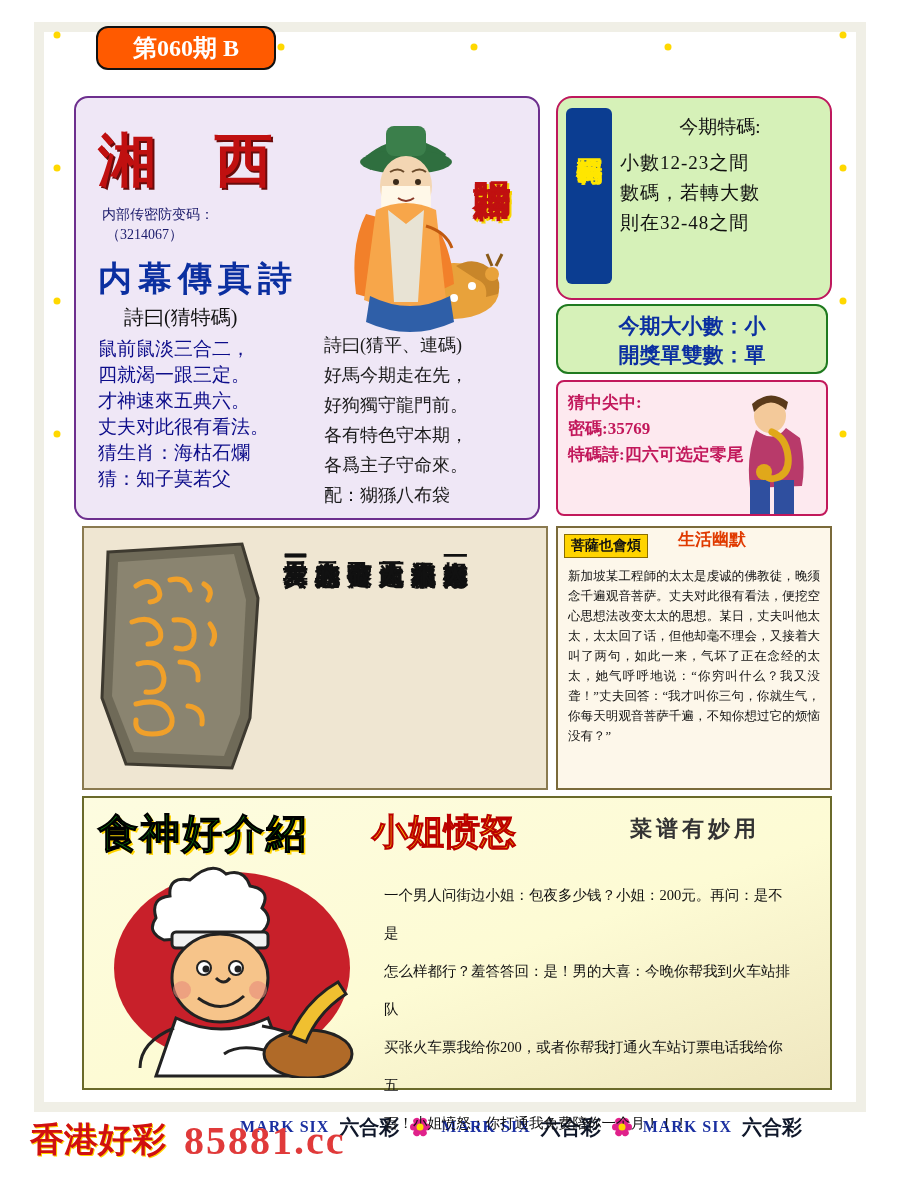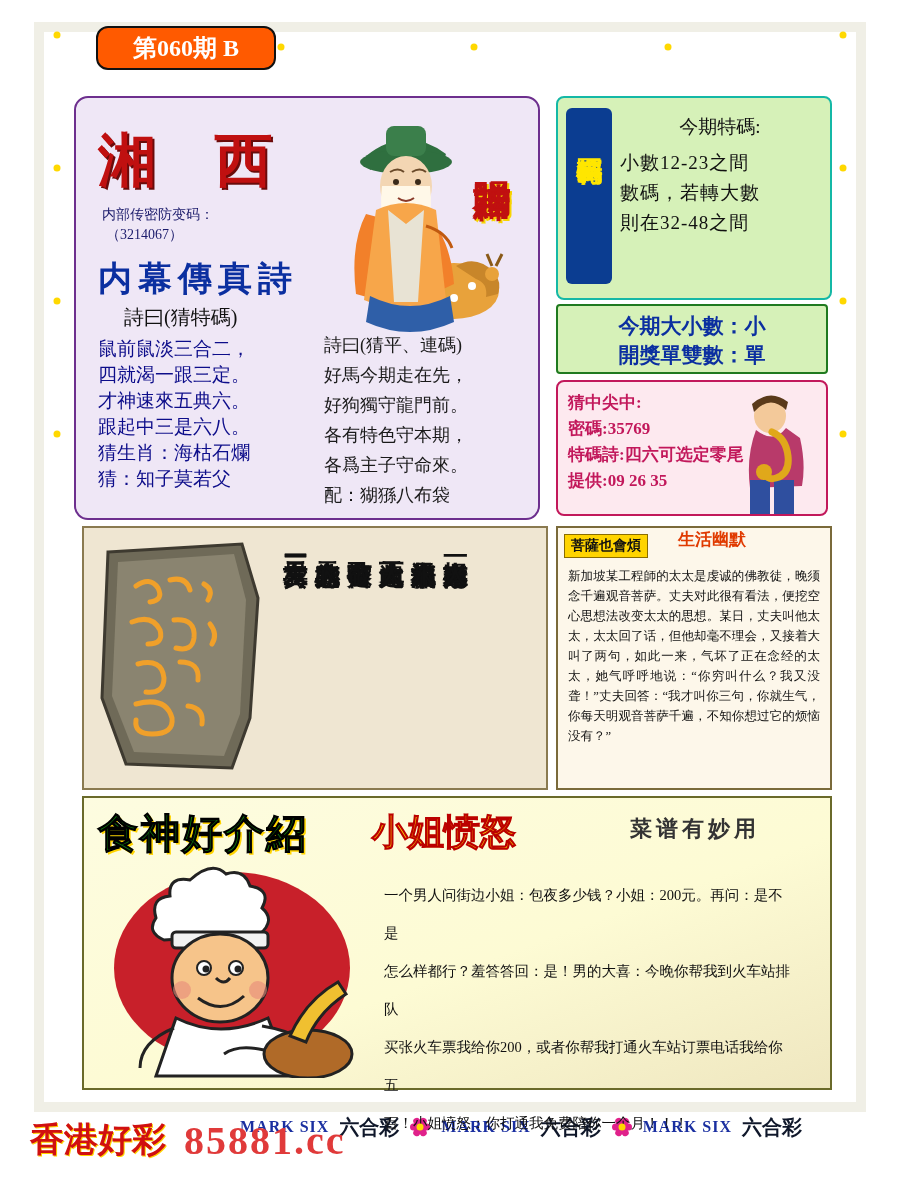--- a/index.html
+++ b/index.html
@@ -83,35 +83,35 @@
     font-size:38px;font-weight:bold;color:#c01010;text-align:center;
     font-family:"Liberation Serif",serif;line-height:44px;
     text-shadow:2px 2px 0 #f7d400;
   }
   
   .immortal{position:absolute;left:230px;top:8px;width:200px;height:230px;}
 
   
   .p2{
     position:absolute;left:484px;top:18px;width:272px;height:200px;
-    background:#d6f1b8;border:2px solid #14b8a6;border-radius:8px;
+    background:#d6f1b8;border:2px solid #be185d;border-radius:16px;
   }
   .p2 .label{
     position:absolute;left:8px;top:10px;width:46px;height:176px;
     background:#0b3d91;color:#ffe600;border-radius:6px;
     font-size:26px;font-weight:bold;text-align:center;line-height:44px;
     font-family:"Liberation Serif",serif;
   }
   .p2 .body{position:absolute;left:62px;top:16px;right:10px;font-family:"Liberation Serif",serif;}
   .p2 .body .h{font-size:19px;text-align:center;color:#111;margin-bottom:8px;}
   .p2 .body .l{font-size:19px;color:#111;line-height:30px;letter-spacing:1px;}
 
   .p3{
     position:absolute;left:484px;top:226px;width:272px;height:70px;
-    background:#d6f1b8;border:2px solid #1f7a1f;border-radius:4px;
+    background:#d6f1b8;border:2px solid #1f7a1f;border-radius:12px;
     padding-top:6px;box-sizing:border-box;
   }
   .p3 div{font-size:21px;font-weight:bold;color:#0b2fa0;text-align:center;line-height:29px;font-family:"Liberation Serif",serif;}
 
   .p4{
     position:absolute;left:484px;top:302px;width:272px;height:136px;
     background:#fde9ef;border:2px solid #c2185b;border-radius:8px;
     padding:8px 10px;box-sizing:border-box;
   }
   .p4 div{font-size:17px;color:#c2185b;font-weight:bold;line-height:26px;font-family:"Liberation Serif",serif;}
@@ -301,21 +301,21 @@
       <div class="title-xiangxi">湘 西</div>
       <div class="sub1">内部传密防变码：</div>
       <div class="sub2">（3214067）</div>
       <div class="neimu">内幕傳真詩</div>
       <div class="shiyue">詩曰(猜特碼)</div>
 
       <div class="leftpoem">
         <div>鼠前鼠淡三合二，</div>
         <div>四就渴一跟三定。</div>
         <div>才神速來五典六。</div>
-        <div>跟起中三是六八。</div>
+        <div>丈夫对此很有看法。</div>
         <div>猜生肖：海枯石爛</div>
         <div>猜：知子莫若父</div>
       </div>
 
       <div class="rightpoem">
         <div>詩曰(猜平、連碼)</div>
         <div>好馬今期走在先，</div>
         <div>好狗獨守龍門前。</div>
         <div>各有特色守本期，</div>
         <div>各爲主子守命來。</div>
@@ -366,21 +366,20 @@
 
     <div class="p3">
       <div>今期大小數：小</div>
       <div>開獎單雙數：單</div>
     </div>
 
     <div class="p4">
       <div>猜中尖中:</div>
       <div>密碼:35769</div>
       <div>特碼詩:四六可选定零尾</div>
-      <div>提供:09 26 35</div>
       <svg class="sax" viewBox="0 0 110 120">
         <ellipse cx="58" cy="22" rx="16" ry="17" fill="#f3c99a"></ellipse>
         <path d="M42 18 q16 -18 32 -2 l2 -8 q-18 -14 -36 2z" fill="#5a3a1a"></path>
         <path d="M44 36 q18 14 30 -2 l14 10 q6 26 2 48 l-52 2 q-4 -32 6 -58z" fill="#b83a6a"></path>
         <rect x="38" y="86" width="20" height="34" fill="#2f4f9f"></rect>
         <rect x="62" y="86" width="20" height="34" fill="#2f4f9f"></rect>
         <path d="M60 38 q14 6 16 24 q2 18 -12 22 q-10 3 -12 -8" stroke="#e0a81a" stroke-width="7" fill="none" stroke-linecap="round"></path>
         <circle cx="52" cy="78" r="8" fill="#e0a81a"></circle>
       </svg>
     </div>

